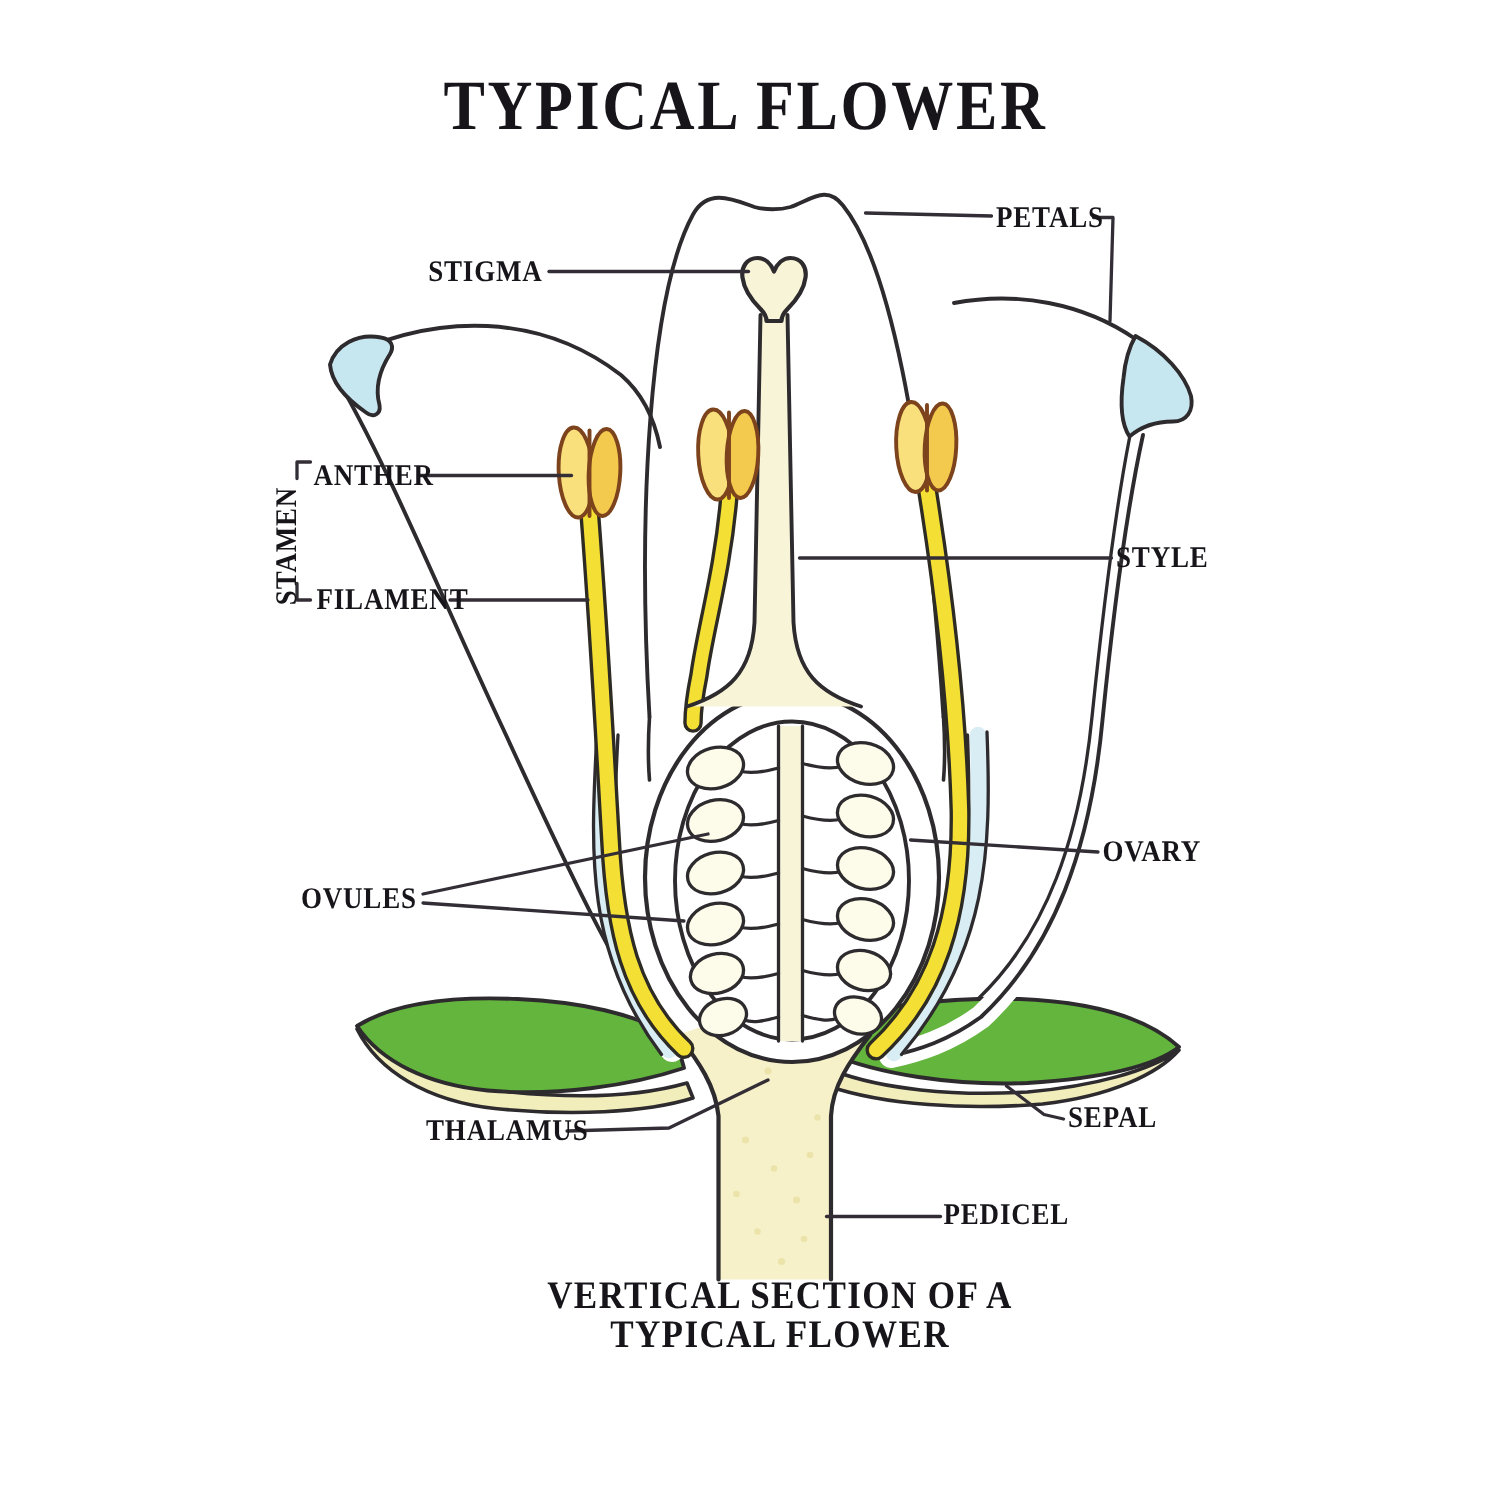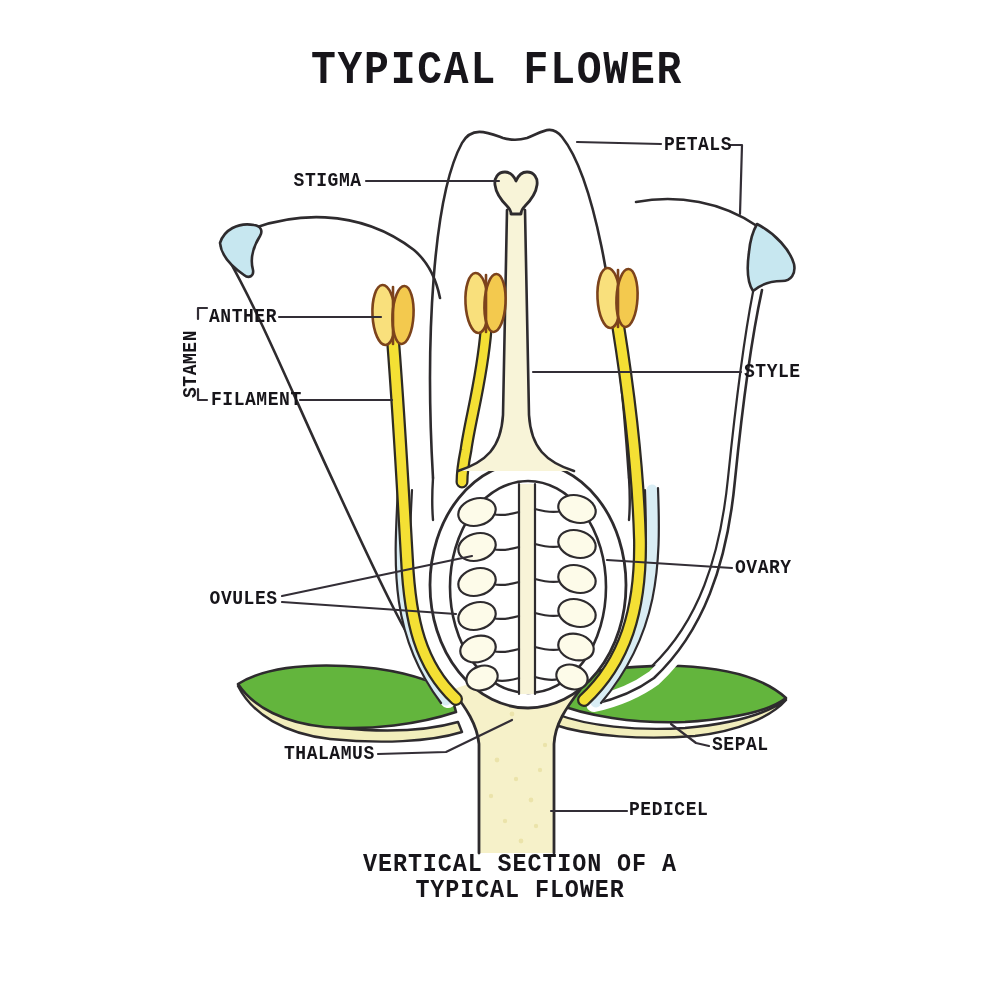--- a/index.html
+++ b/index.html
@@ -1,17 +1,17 @@
 <!DOCTYPE html>
 <html><head>
 <meta charset="utf-8">
 <style>
   html,body{margin:0;padding:0;background:#ffffff;}
   #stage{position:relative;width:1000px;height:1000px;background:#ffffff;overflow:hidden;
-         font-family:Liberation Mono, monospace;}
+         font-family:Liberation Serif, serif;}
   #art{position:absolute;left:0;top:0;width:1000px;height:1000px;}
   .lbl{position:absolute;font-weight:700;font-size:20px;letter-spacing:.6px;color:#17151a;
        white-space:nowrap;transform:scaleX(.9);transform-origin:left center;line-height:22px;}
   .lbl.right{transform-origin:right center;}
   #title{position:absolute;left:0;right:6px;top:44px;text-align:center;font-weight:700;
          font-size:47px;letter-spacing:2px;color:#17151a;transform:scaleX(.88);transform-origin:center;}
   .cap{position:absolute;left:40px;right:0;text-align:center;font-weight:700;font-size:26px;
        letter-spacing:1px;color:#17151a;transform:scaleX(.9);transform-origin:center;line-height:26px;}
   #lbl-stamen{transform:rotate(-90deg) scaleX(.9);transform-origin:center;width:90px;text-align:center;}
 </style>

